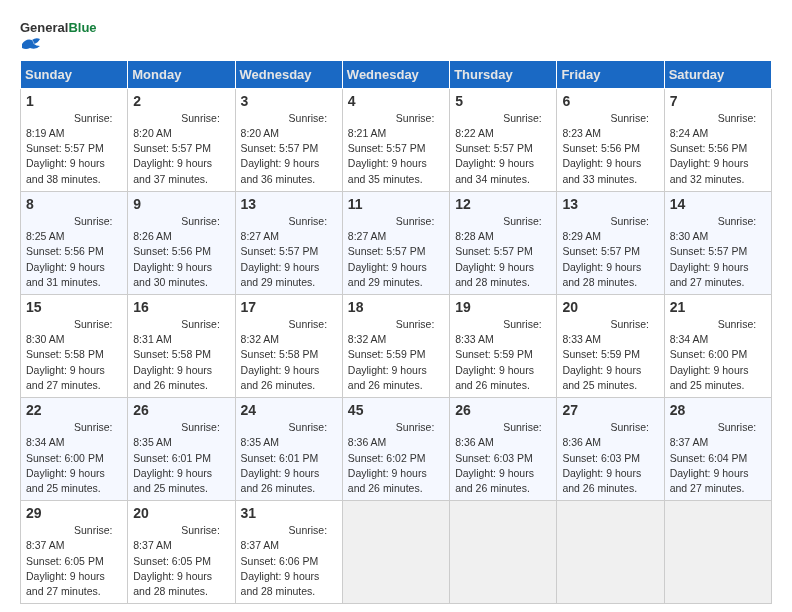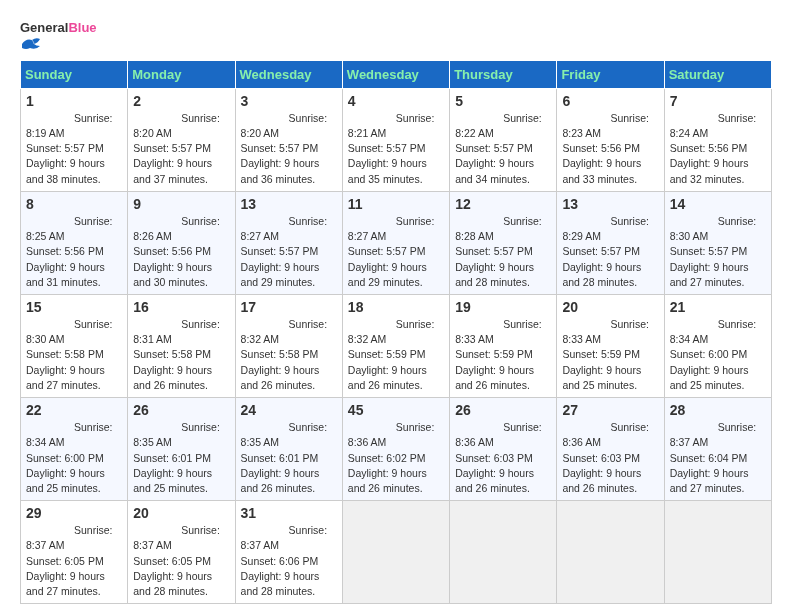--- a/index.html
+++ b/index.html
@@ -28,21 +28,21 @@
       text-align: right;
       margin-bottom: 8px;
     }
     .calendar {
       width: 100%;
       border-collapse: collapse;
       font-size: 11px;
     }
     .calendar thead tr th {
       background: #1a69c4;
-      color: #86efac;
+      color: #e5e5e5;
       padding: 6px 4px;
       text-align: left;
       font-size: 13px;
       font-weight: bold;
       border: 1px solid #fff;
     }
     .calendar tbody tr td {
       vertical-align: top;
       border: 1px solid #ccc;
       padding: 4px 5px;
@@ -76,21 +76,21 @@
     }
   </style>
 </head>
 <body>
 
 <div>
 
   <div class="header-logo">
     <div class="logo-wrapper">
     <div style="line-height:1.2;">
-      <div style="font-size:13px;font-weight:bold;color:#333;">General<span style="color:#ec4899;">Blue</span></div>
+      <div style="font-size:13px;font-weight:bold;color:#333;">General<span style="color:#15803d;">Blue</span></div>
       <svg width="22" height="16" viewBox="0 0 22 16">
         <path d="M2 8 Q6 2 12 4 Q16 1 20 3 Q18 7 14 8 Q16 10 20 10 Q16 14 10 12 Q6 14 2 12 Z" fill="#1a69c4"></path>
         <path d="M12 4 Q14 6 14 8" stroke="#fff" stroke-width="0.5" fill="none"></path>
       </svg>
     </div>
   </div>
     <div>
       <div class="month-title"></div>
       <div class="location-title"></div>
     </div>

